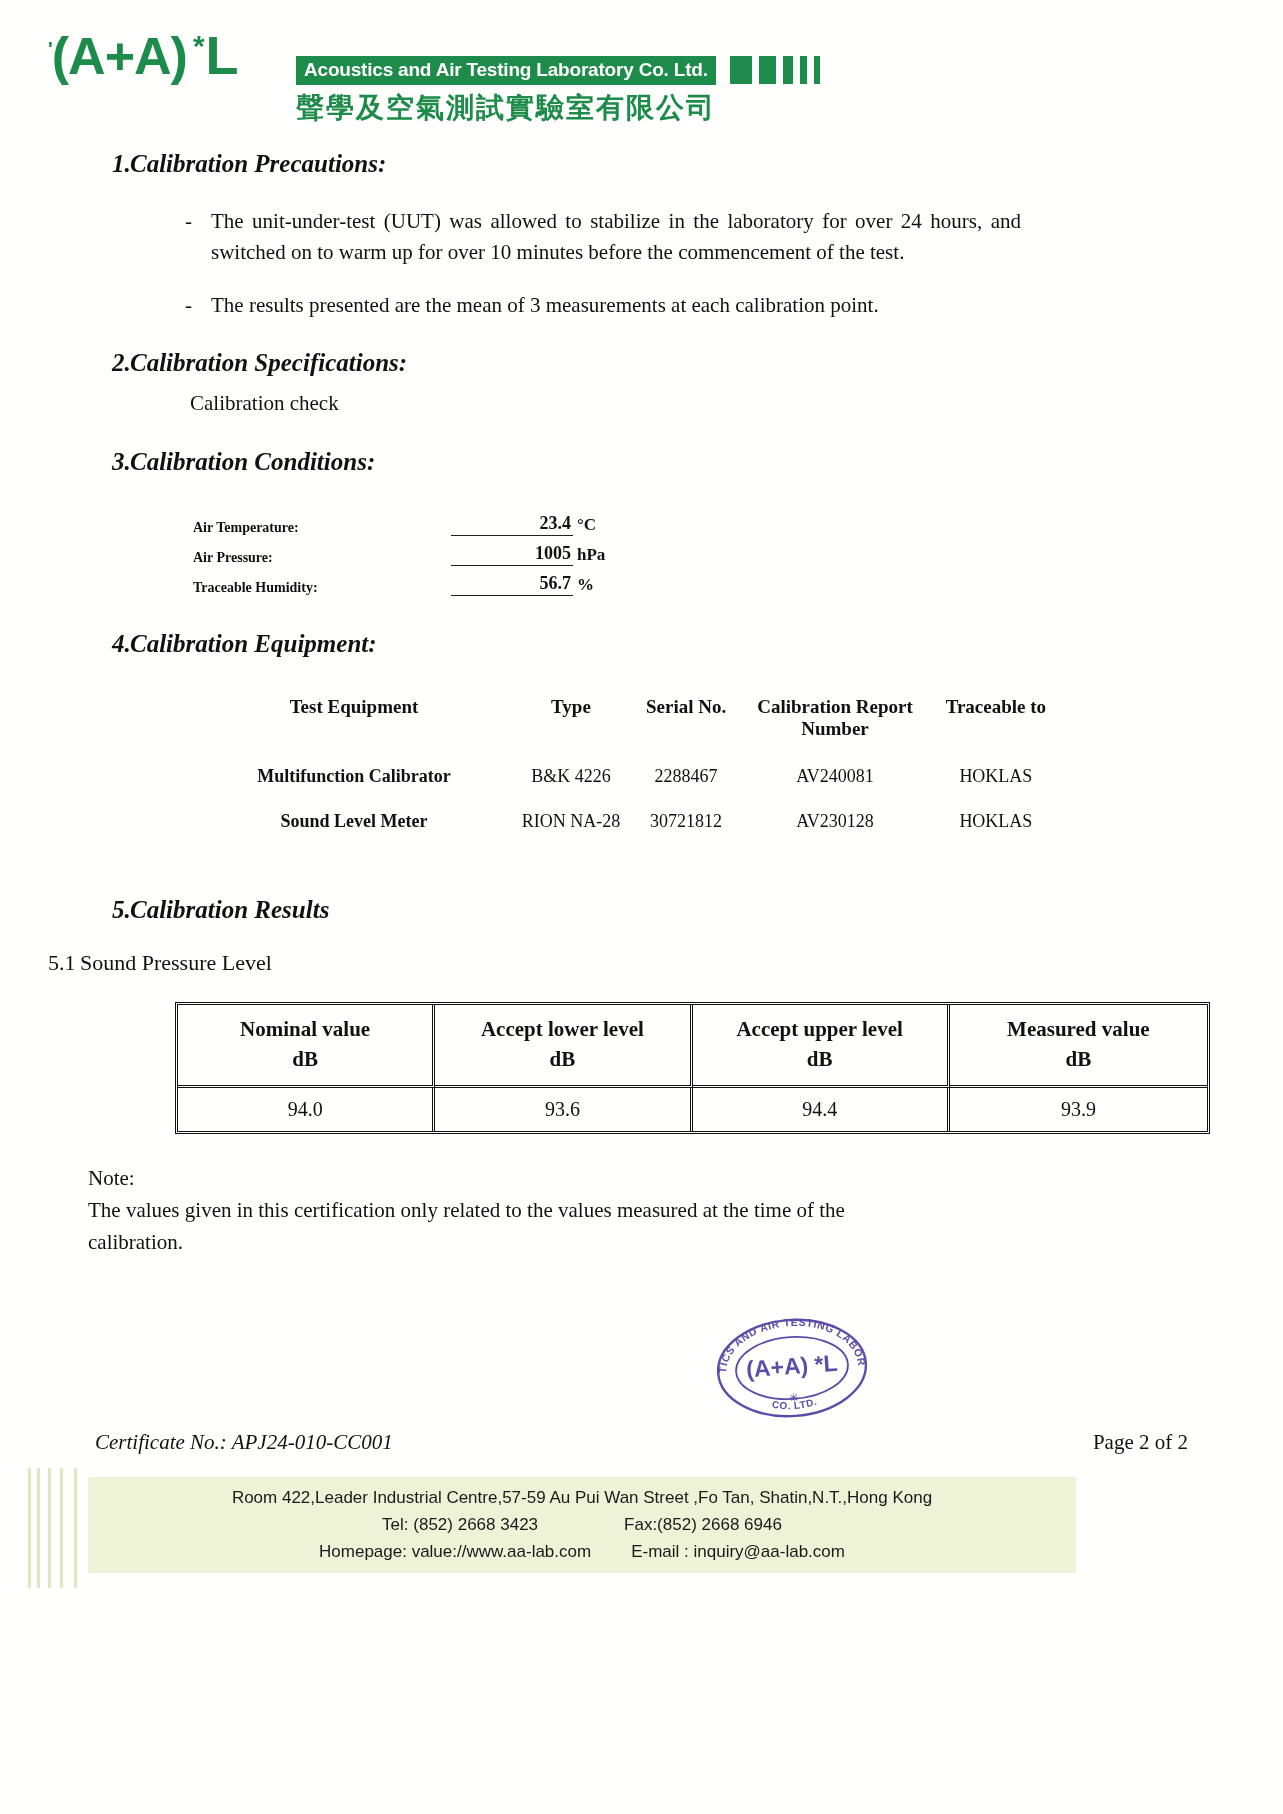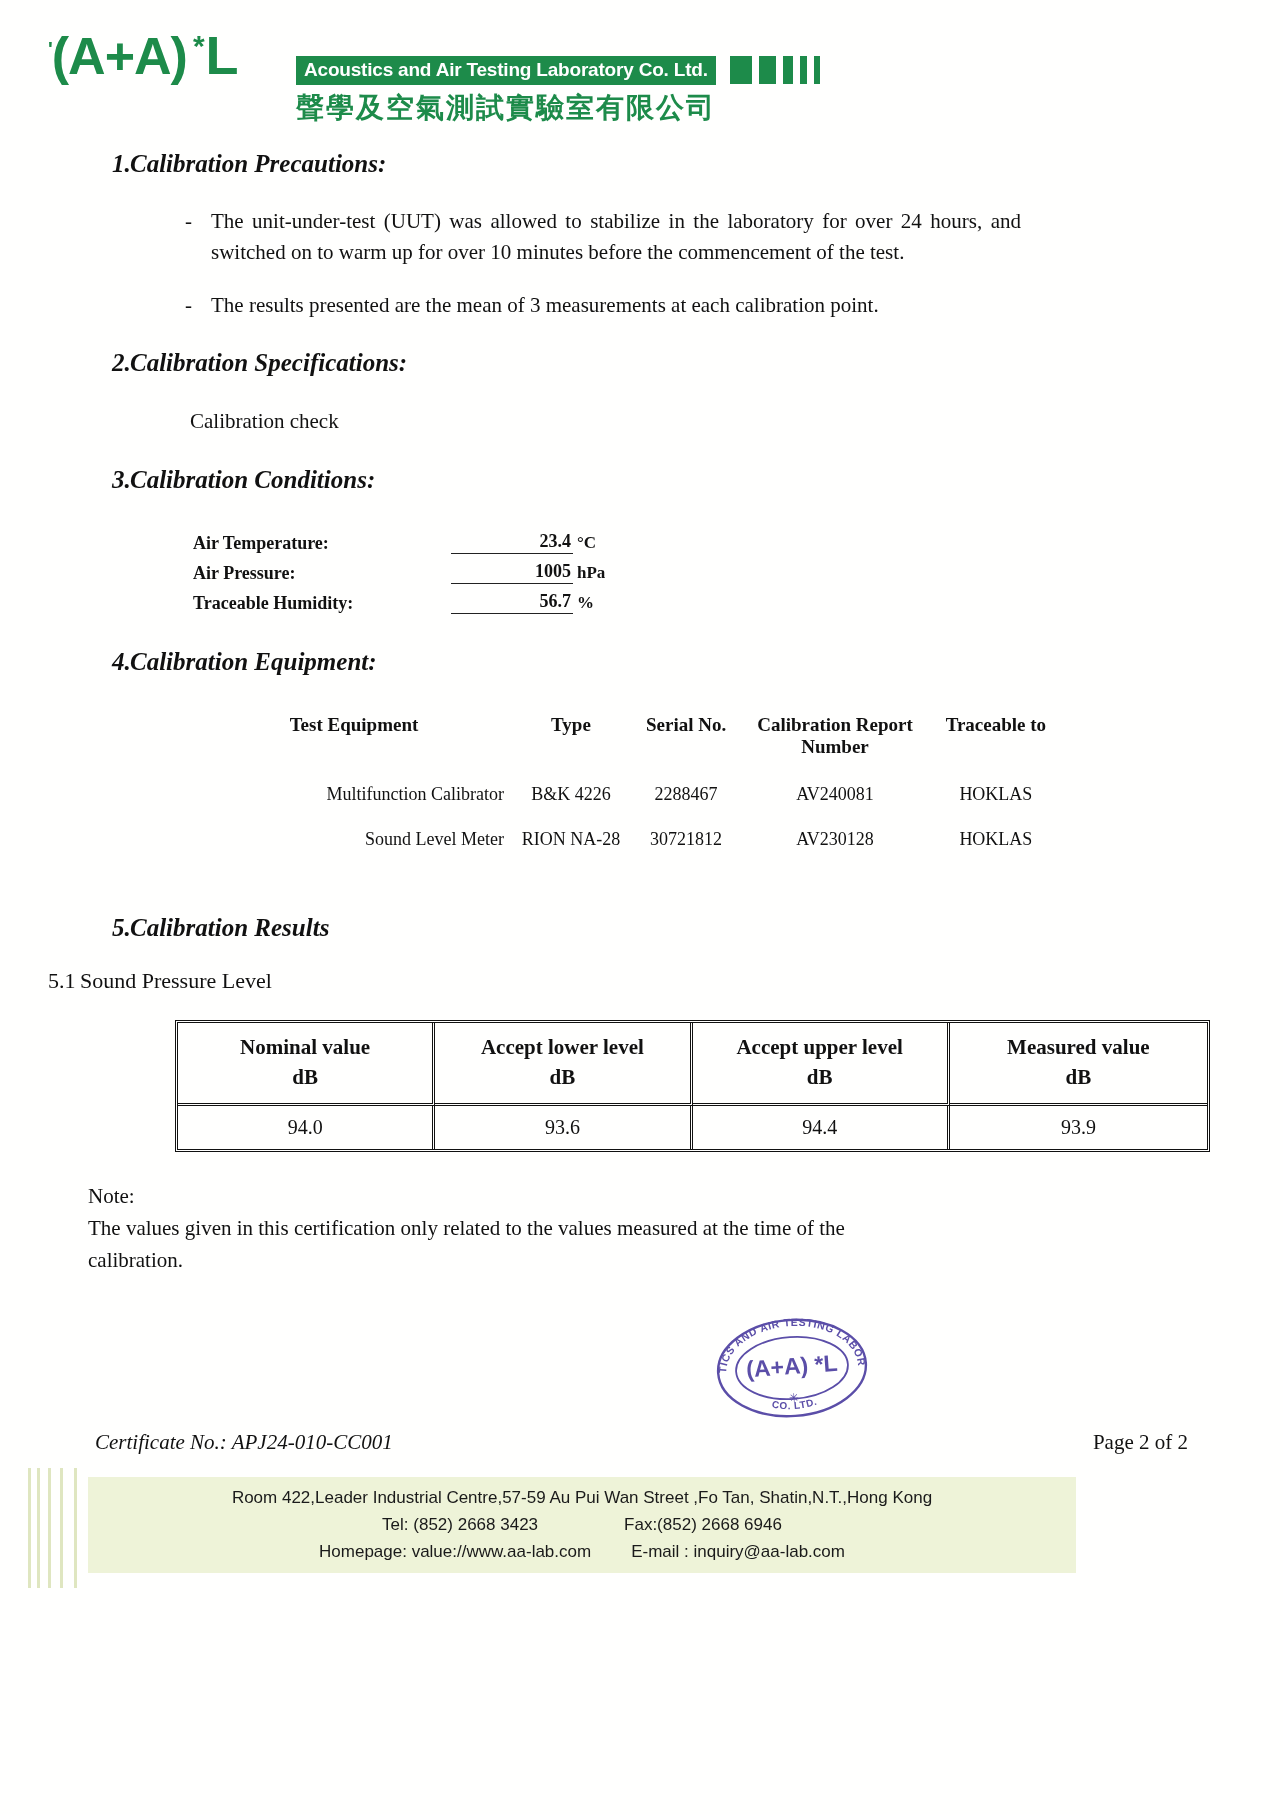--- a/index.html
+++ b/index.html
@@ -138,37 +138,37 @@
     padding-left: 185px;
     box-sizing: content-box;
   }
   .bullets li .btext {
     width: 810px;
     text-align: justify;
   }
   .plain-line {
     font-size: 21px;
     padding-left: 190px;
-    margin-top: 32px;
+    margin-top: 14px;
   }
 
   
   .conditions {
     margin-top: 30px;
     padding-left: 193px;
   }
   .cond-row {
     display: flex;
     align-items: flex-end;
     height: 30px;
   }
   .cond-label {
     width: 258px;
     font-weight: bold;
-    font-size: 18px;
+    font-size: 14px;
   }
   .cond-val {
     width: 120px;
     border-bottom: 1px solid #222;
     text-align: right;
     font-size: 18px;
     font-weight: bold;
     padding-bottom: 1px;
     padding-right: 2px;
   }
@@ -194,21 +194,21 @@
   table.equip-tbl th {
     font-weight: bold;
     font-size: 19px;
     padding: 6px 4px 14px 4px;
     vertical-align: top;
   }
   table.equip-tbl td {
     padding: 12px 4px;
     font-size: 18px;
   }
-  .eq-name { text-align: right; font-weight: normal; width: 300px;}
+  .eq-name { text-align: center; font-weight: bold; width: 300px;}
   .eq-c { text-align: center; }
   th.eq-name { text-align: center; padding-top: 22px;}
 
   
   .sub-line {
     display: flex;
     align-items: baseline;
     margin-top: 26px;
     font-size: 22px;
   }

